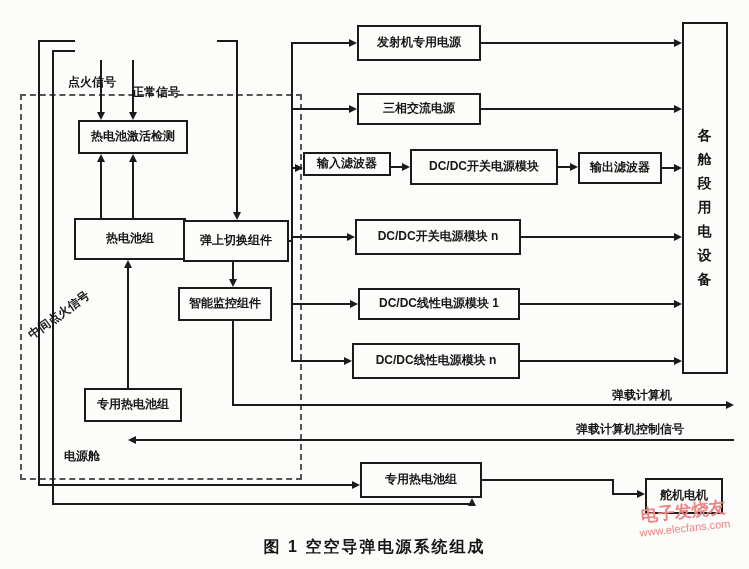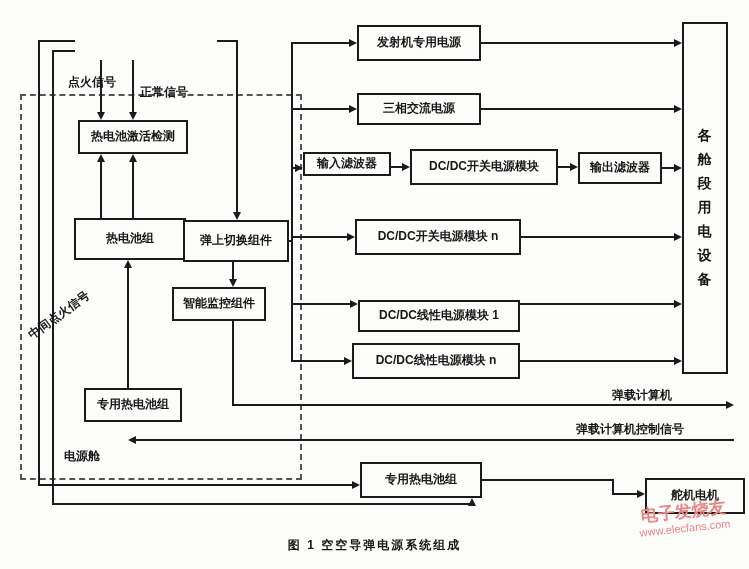--- a/index.html
+++ b/index.html
@@ -26,21 +26,21 @@
   .ar.r { border-top: 4px solid transparent; border-bottom: 4px solid transparent; border-left: 8px solid #1b1b1b; }
   .ar.l { border-top: 4px solid transparent; border-bottom: 4px solid transparent; border-right: 8px solid #1b1b1b; }
   .ar.u { border-left: 4px solid transparent; border-right: 4px solid transparent; border-bottom: 8px solid #1b1b1b; }
   .ar.d { border-left: 4px solid transparent; border-right: 4px solid transparent; border-top: 8px solid #1b1b1b; }
   .vtext {
     writing-mode: vertical-rl; text-orientation: upright;
     letter-spacing: 24px; font-size: 14px; padding-top: 6px;
   }
   .caption {
     position: absolute; left: 0; right: 0; top: 537; text-align: center;
-    font-size: 12px; font-weight: 700; letter-spacing: 2px;
+    font-size: 16px; font-weight: 700; letter-spacing: 2px;
   }
   .watermark {
     position: absolute; left: 624px; top: 502px; width: 120px;
     text-align: center; transform: rotate(-6deg); line-height: 1.2;
   }
   .watermark .wm1 { font-size: 17px; font-weight: 700; }
   .watermark .wm2 { font-size: 11px; }
 </style>
 </head>
 <body>
@@ -133,21 +133,21 @@
     </div>
 
   <div class="box" style="left:74px;top:218px;width:112px;height:42px">
       <span>热电池组</span>
     </div>
 
   <div class="box" style="left:183px;top:220px;width:106px;height:42px">
       <span>弹上切换组件</span>
     </div>
 
-  <div class="box" style="left:172px;top:287px;width:94px;height:34px">
+  <div class="box" style="left:178px;top:287px;width:94px;height:34px">
       <span>智能监控组件</span>
     </div>
 
   <div class="box" style="left:84px;top:388px;width:98px;height:34px">
       <span>专用热电池组</span>
     </div>
 
   <div class="box" style="left:357px;top:25px;width:124px;height:36px">
       <span>发射机专用电源</span>
     </div>
@@ -165,42 +165,42 @@
     </div>
 
   <div class="box" style="left:578px;top:152px;width:84px;height:32px">
       <span>输出滤波器</span>
     </div>
 
   <div class="box" style="left:355px;top:219px;width:166px;height:36px">
       <span>DC/DC开关电源模块 n</span>
     </div>
 
-  <div class="box" style="left:358px;top:300px;width:162px;height:32px">
+  <div class="box" style="left:358px;top:288px;width:162px;height:32px">
       <span>DC/DC线性电源模块 1</span>
     </div>
 
   <div class="box" style="left:352px;top:343px;width:168px;height:36px">
       <span>DC/DC线性电源模块 n</span>
     </div>
 
   <div class="box vtext" style="left:682px;top:22px;width:46px;height:352px">
       <span>各舱段用电设备</span>
     </div>
 
   <div class="box" style="left:360px;top:462px;width:122px;height:36px">
       <span>专用热电池组</span>
     </div>
 
-  <div class="box" style="left:645px;top:478px;width:100px;height:36px">
+  <div class="box" style="left:645px;top:478px;width:78px;height:36px">
       <span>舵机电机</span>
     </div>
 
   <div class="lbl" style="left:68px;top:74px">点火信号</div>
-  <div class="lbl" style="left:140px;top:84px">正常信号</div>
+  <div class="lbl" style="left:132px;top:84px">正常信号</div>
   <div class="lbl" style="left:30px;top:328px;transform:rotate(-36deg);transform-origin:left center">中间点火信号</div>
   <div class="lbl" style="left:64px;top:448px">电源舱</div>
   <div class="lbl" style="left:612px;top:387px">弹载计算机</div>
   <div class="lbl" style="left:576px;top:421px">弹载计算机控制信号</div>
 
   <div class="caption" style="top:537px">图 1  空空导弹电源系统组成</div>
 
   <div class="watermark" style="color: rgb(233, 133, 133);">
     <div class="wm1">电子发烧友</div>
     <div class="wm2">www.elecfans.com</div>

